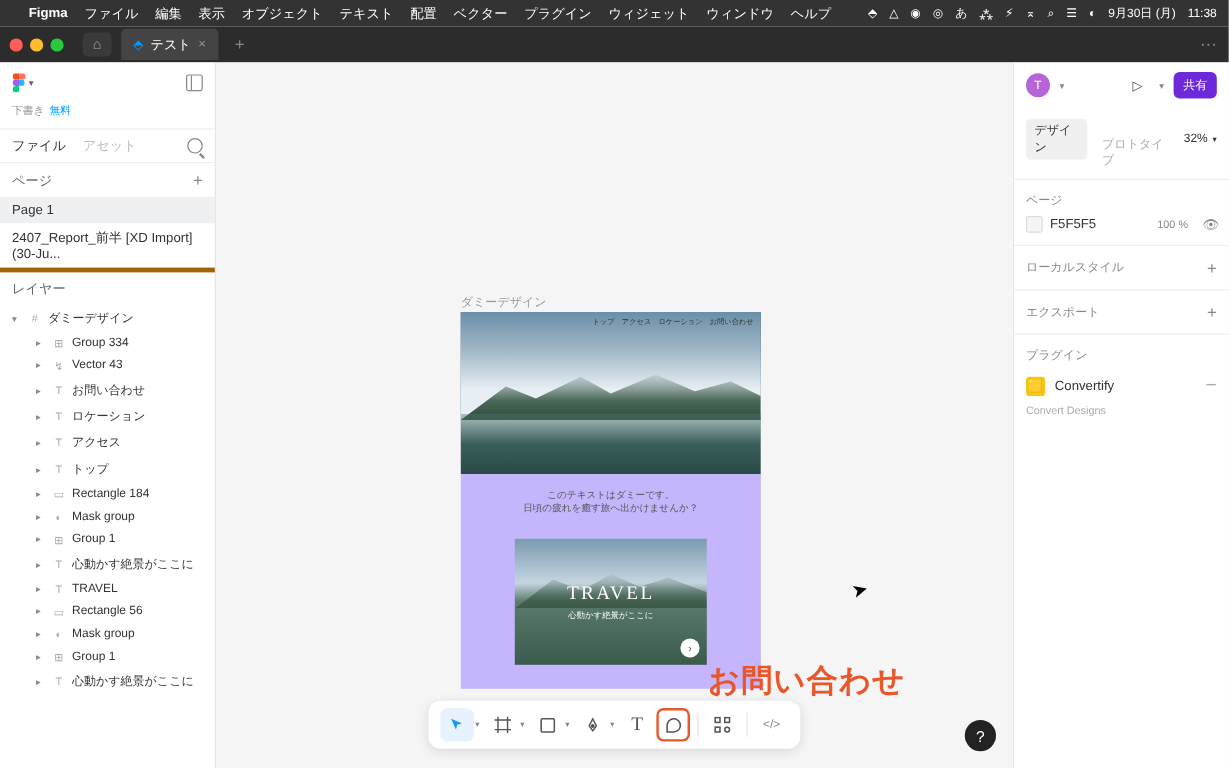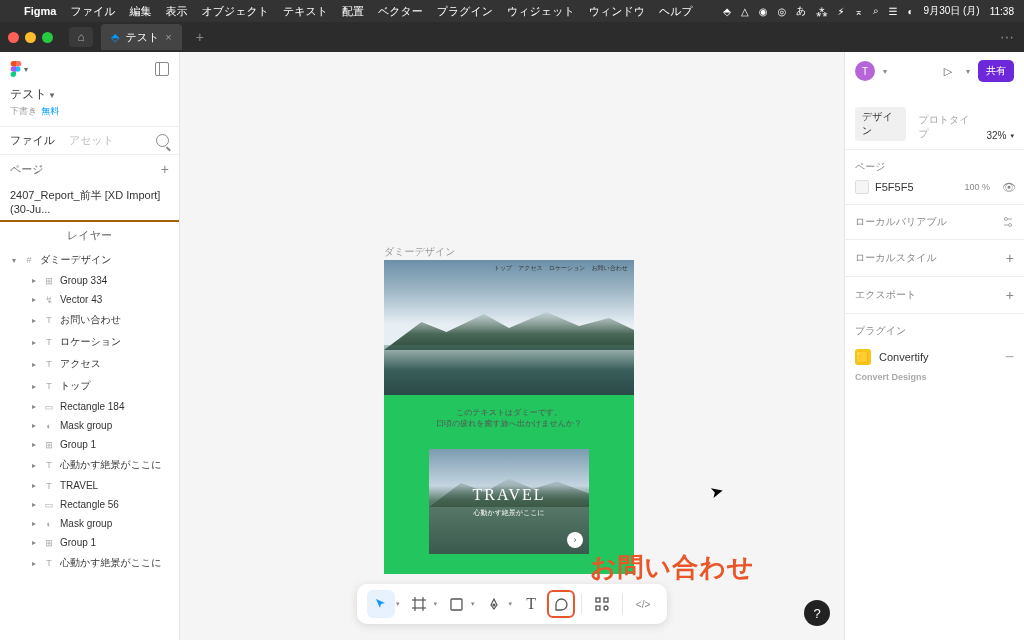--- a/index.html
+++ b/index.html
@@ -35,31 +35,31 @@
 .lp-tabs { display:flex; padding: 6px 10px; gap: 14px; border-top:1px solid #eee; align-items:center; }
 .lp-tabs .active { color:#333; font-weight:500; }
 .lp-tabs .inactive { color:#bbb; }
 .lp-tabs .search { margin-left:auto; width:13px; height:13px; border:1.5px solid #888; border-radius:50%; position:relative; }
 .lp-tabs .search::after { content:''; position:absolute; right:-3px; bottom:-3px; width:5px; height:1.5px; background:#888; transform:rotate(45deg); }
 .lp-section { padding: 6px 10px; display:flex; justify-content:space-between; align-items:center; color:#666; border-top:1px solid #eee; }
 .lp-section .plus { font-size:14px; color:#888; cursor:pointer; }
 .lp-pages { }
 .lp-page { padding: 5px 10px; font-size:11px; }
 .lp-page.sel { background:#eef0f2; }
-.lp-layers { border-top:2px solid #a16207;text-align:center; }
+.lp-layers { border-top:4px solid #a16207; }
 .lp-layerhead { padding: 6px 10px; color:#666; }
 .lp-item { display:flex; align-items:center; padding: 4px 10px; gap:6px; font-size:10px; color:#333; }
 .lp-item.frame { font-weight:500; }
 .lp-item .ico { width:10px; height:10px; display:flex; align-items:center; justify-content:center; color:#aaa; font-size:9px; }
 .lp-item .chevr { width:8px; color:#888; font-size:8px; }
 .lp-item.ind1 { padding-left: 30px; }
 
 .canvas { flex:1; background:#f5f5f5; position:relative; overflow:hidden; }
 .frame-label { position:absolute; left:204px; top:193px; font-size:10px; color:#999; }
-.design-frame { position:absolute; left:204px; top:208px; width:250px; background:#22c55e; }
+.design-frame { position:absolute; left:204px; top:208px; width:250px; background:#c4b5fd; }
 .hero { height:135px; background: linear-gradient(180deg,#6b8fa8 0%,#9db5c5 22%,#d0dde6 40%,#e8eff4 48%), linear-gradient(180deg,#2a5a4a 52%,#3d6b52 58%,#587a5e 65%,#3a5848 100%); background-size:100% 100%; position:relative; overflow:hidden; }
 .hero::before { content:''; position:absolute; left:0; right:0; top:50px; height:40px; background: linear-gradient(180deg, transparent, #4a6858 60%, #2d4a3c); clip-path: polygon(0 100%, 15% 30%, 25% 55%, 40% 10%, 50% 45%, 65% 5%, 78% 40%, 90% 20%, 100% 50%, 100% 100%); }
 .hero::after { content:''; position:absolute; left:0; right:0; bottom:0; height:50px; background:linear-gradient(180deg, rgba(80,120,110,0.4), #3a5f5a 50%, #2a4a48); }
 .hero-nav { position:absolute; top:4px; right:6px; font-size:6px; color:#333; display:flex; gap:6px; }
 .intro { padding:12px 8px; text-align:center; font-size:8px; color:#555; }
 .card { margin:8px auto 20px; width:160px; height:105px; background:linear-gradient(180deg,#7a9bb0 0%,#c5d5e0 35%,#5a7a6a 50%,#3a5a4e 100%); position:relative; display:flex; flex-direction:column; align-items:center; justify-content:center; color:#fff; }
 .card::before { content:''; position:absolute; left:0; right:0; top:28px; height:30px; background:linear-gradient(180deg, transparent, #3d5a48); clip-path: polygon(0 100%, 20% 20%, 35% 50%, 50% 5%, 65% 40%, 80% 15%, 100% 55%, 100% 100%); }
 .card-title { font-size:16px; letter-spacing:2px; font-family:serif; z-index:1; }
 .card-sub { font-size:7px; margin-top:4px; z-index:1; }
 .card-btn { position:absolute; right:6px; bottom:6px; width:16px; height:16px; background:#fff; border-radius:50%; display:flex; align-items:center; justify-content:center; font-size:9px; color:#555; }
@@ -73,37 +73,37 @@
 
 .cursor { position:absolute; left:530px; top:430px; font-size:16px; transform:rotate(-15deg); }
 .annotation { position:absolute; left:410px; top:498px; font-size:26px; font-weight:700; color:#e8562a; letter-spacing:1px; }
 
 .rightpanel { width:180px; background:#fff; border-left:1px solid #e5e5e5; font-size:11px; color:#333; }
 .rp-head { display:flex; align-items:center; padding:8px 10px; gap:8px; }
 .avatar { width:20px; height:20px; border-radius:50%; background:#b565d8; color:#fff; display:flex; align-items:center; justify-content:center; font-size:10px; font-weight:500; }
 .rp-head .chev { font-size:8px; color:#888; }
 .rp-head .play { margin-left:auto; width:20px; height:20px; display:flex; align-items:center; justify-content:center; color:#555; font-size:11px; }
 .share-btn { background:#6d28d9; color:#fff; border-radius:5px; padding:4px 8px; font-size:10px; cursor:pointer; }
-.rp-tabs { display:flex; padding:0 10px 8px; gap:12px; font-size:10px; align-items:flex-end; }
+.rp-tabs { display:flex; padding:0 10px 8px; gap:12px; font-size:10px; align-items:center; }
 .rp-tabs .active { color:#333; font-weight:500; background:#f0f0f0; padding:3px 7px; border-radius:4px; }
 .rp-tabs .inactive { color:#aaa;margin-top:23px; }
 .rp-tabs .zoom { margin-left:auto; display:flex; align-items:center; gap:4px; }
 .rp-section { padding:10px 10px; border-top:1px solid #eee; }
 .rp-label { color:#888; font-size:10px; margin-bottom:6px; display:flex; justify-content:space-between; align-items:center; }
 .rp-bg { display:flex; align-items:center; gap:6px; }
 .rp-bg .sw { width:14px; height:14px; background:#f5f5f5; border:1px solid #ddd; border-radius:2px; }
 .rp-bg .pct { margin-left:auto; color:#888; font-size:9px; }
 .rp-bg .eye { margin-left:6px; width:12px; color:#888; }
 .rp-item { display:flex; justify-content:space-between; align-items:center; color:#888; font-size:10px; }
 .rp-item .adj { width:12px; height:12px; position:relative; }
 .rp-item .plus { font-size:14px; }
 .plugin-item { display:flex; align-items:center; gap:8px; padding:4px 0; }
 .plugin-ico { width:16px; height:16px; background:#f5c518; border-radius:3px; display:flex; align-items:center; justify-content:center; font-size:10px; }
 .plugin-item .minus { margin-left:auto; font-size:16px; color:#aaa; }
-.plugin-sub { color:#aaa; font-size:9px; margin-top:2px;font-weight:bold; }
+.plugin-sub { color:#aaa; font-size:9px; margin-top:2px; }
 
 .help { position:absolute; right:14px; bottom:14px; width:26px; height:26px; background:#222; color:#fff; border-radius:50%; display:flex; align-items:center; justify-content:center; font-size:13px; cursor:pointer; }
 
 svg { display:block; }
 </style>
 </head>
 <body>
 
 <div class="menubar">
   <span class="apple"></span>
@@ -161,32 +161,32 @@
             <circle cx="8" cy="9" r="3" fill="#1abcfe"></circle>
             <path d="M3 0h3v6H3a3 3 0 010-6z" fill="#f24e1e"></path>
             <path d="M6 0h3a3 3 0 010 6H6z" fill="#ff7262"></path>
             <path d="M3 6h3v6H3a3 3 0 010-6z" fill="#a259ff"></path>
             <path d="M3 12h3v3a3 3 0 11-3-3z" fill="#0acf83"></path>
           </svg>
           <span style="font-size:8px;color:#666;margin-left:2px">▾</span>
         </span>
       <span class="panelicon"></span>
     </div>
-    <div class="lp-title"><span>テスト</span><span class="chev">▾</span></div>
     <div class="lp-sub"><span>下書き</span><span class="free">無料</span></div>
     <div class="lp-tabs">
       <span class="active">ファイル</span>
       <span class="inactive">アセット</span>
       <span class="search"></span>
     </div>
     <div class="lp-section">
       <span>ページ</span>
       <span class="plus">+</span>
     </div>
     <div class="lp-pages">
+      <div class="lp-page sel">Page 1</div>
       <div class="lp-page">2407_Report_前半  [XD Import] (30-Ju...</div>
     </div>
     <div class="lp-layers">
       <div class="lp-layerhead">レイヤー</div>
       <div class="lp-item frame">
         <span class="chevr">▾</span>
         <span class="ico">#</span>
         <span>ダミーデザイン</span>
       </div>
       <div id="layer-list">
@@ -365,33 +365,20 @@
       <div class="rp-label">ページ</div>
       <div class="rp-bg">
         <span class="sw"></span>
         <span>F5F5F5</span>
         <span class="pct"><span>100</span> <span>%</span></span>
         <span class="eye">👁</span>
       </div>
     </div>
     <div class="rp-section">
         <div class="rp-item">
-          <span>ローカルバリアブル</span>
-          <span class="adj">
-            <svg width="12" height="12" viewBox="0 0 12 12" stroke="#aaa" stroke-width="1" fill="none">
-              <line x1="2" y1="3" x2="10" y2="3"></line>
-              <line x1="2" y1="9" x2="10" y2="9"></line>
-              <circle cx="4" cy="3" r="1.5" fill="#fff"></circle>
-              <circle cx="8" cy="9" r="1.5" fill="#fff"></circle>
-            </svg>
-          </span>
-        </div>
-      </div>
-    <div class="rp-section">
-        <div class="rp-item">
           <span>ローカルスタイル</span>
           <span class="plus">+</span>
         </div>
       </div>
     <div class="rp-section">
         <div class="rp-item">
           <span>エクスポート</span>
           <span class="plus">+</span>
         </div>
       </div>

